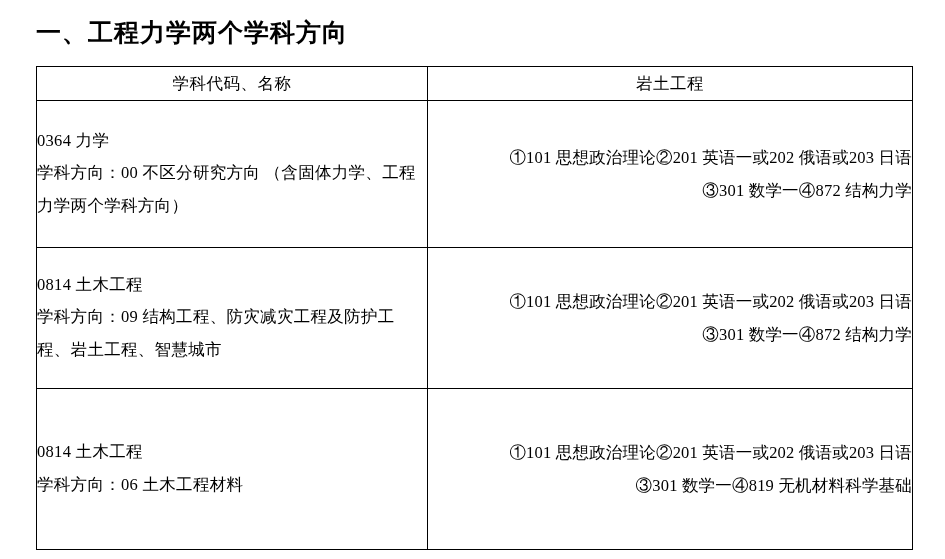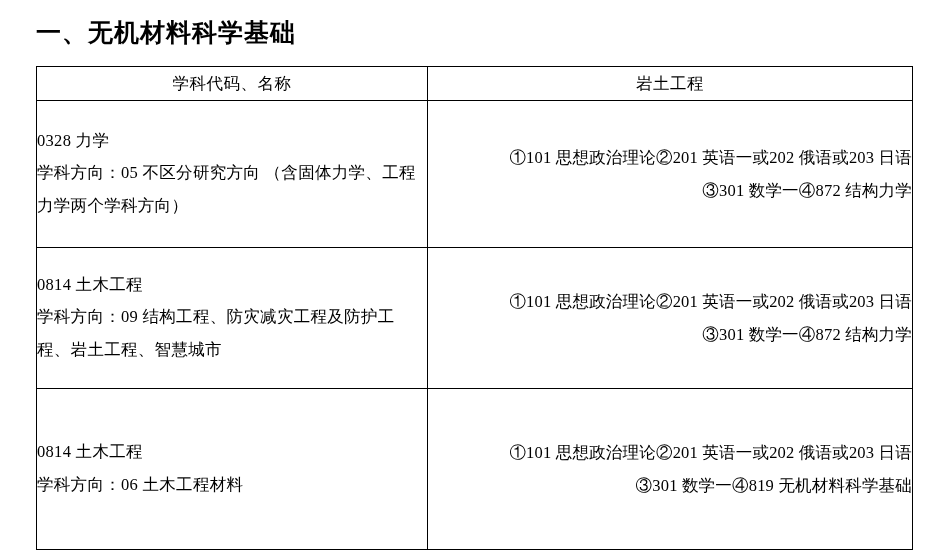--- a/index.html
+++ b/index.html
@@ -73,38 +73,38 @@
   .row-3 td { height: 160px; }
 
   .cell-left .line { display: block; white-space: normal; }
   .cell-right .line { display: block; white-space: nowrap; }
 </style>
 </head>
 <body>
 
 <div class="page">
 
-  <h1 class="doc-title">一、无机材料科学基础</h1>
+  <h1 class="doc-title">一、工程力学两个学科方向</h1>
 
   <table class="catalog">
     <colgroup>
       <col class="c1">
       <col class="c2">
     </colgroup>
     <thead>
       <tr>
         <th>学科代码、名称</th>
         <th>岩土工程</th>
       </tr>
     </thead>
     <tbody>
       <tr class="row-1">
         <td class="cell-left">
-          <span class="line">0328  力学</span>
-          <span class="line">学科方向：05  不区分研究方向  （含固体力学、工程力学两个学科方向）</span>
+          <span class="line">0364  力学</span>
+          <span class="line">学科方向：00  不区分研究方向  （含固体力学、工程力学两个学科方向）</span>
         </td>
         <td class="cell-right">
           <span class="line">①101  思想政治理论②201  英语一或202  俄语或203  日语</span>
           <span class="line">③301  数学一④872  结构力学</span>
         </td>
       </tr>
       <tr class="row-2">
         <td class="cell-left">
           <span class="line">0814  土木工程</span>
           <span class="line">学科方向：09  结构工程、防灾减灾工程及防护工程、岩土工程、智慧城市</span>

